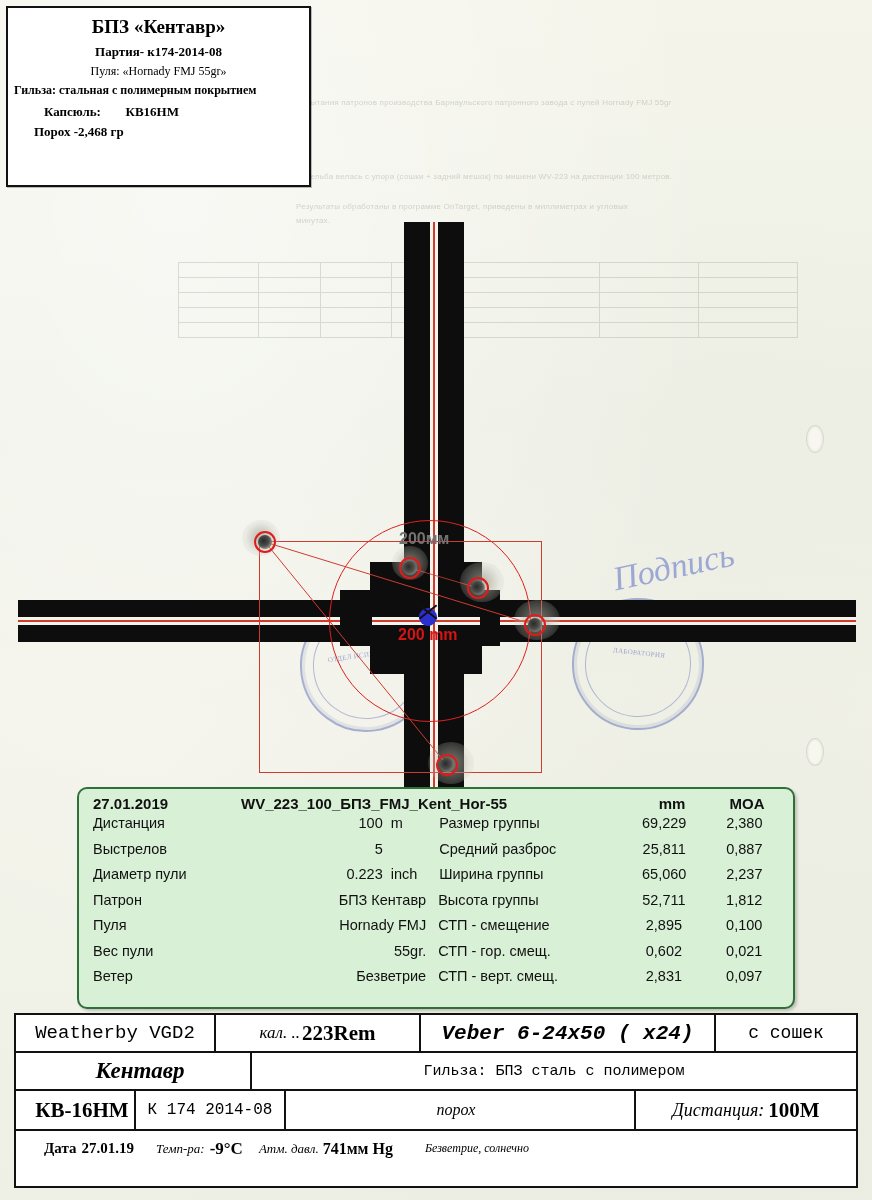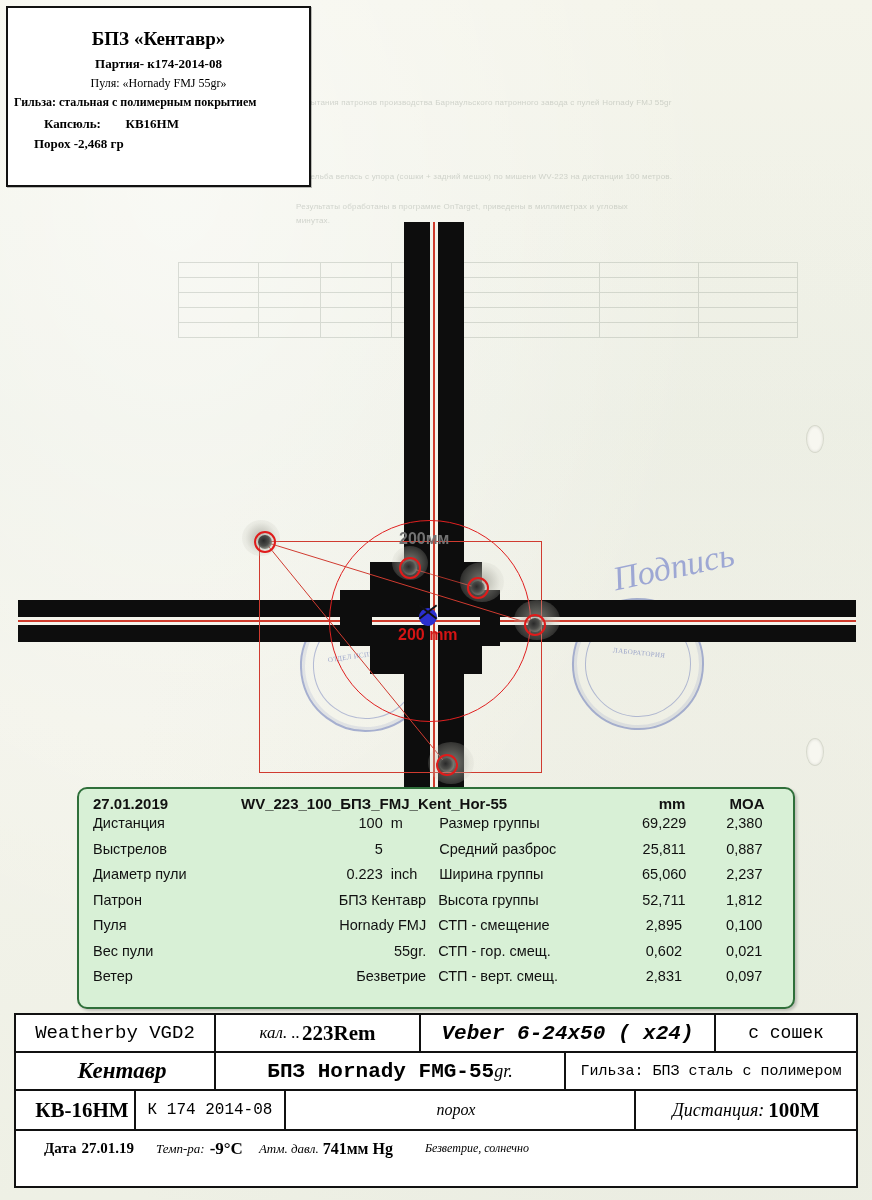--- a/index.html
+++ b/index.html
@@ -102,21 +102,21 @@
     position:absolute;
     left:6px; top:6px;
     width:305px; height:181px;
     background:#ffffff;
     border:2px solid #111;
     box-shadow: 1px 1px 0 rgba(0,0,0,0.25);
     text-align:center;
     padding-top:4px;
     box-sizing:border-box;
   }
-  #header-label .l1{ font-size:19px; font-weight:bold; margin-top:16px;}
+  #header-label .l1{ font-size:19px; font-weight:bold; margin-top:4px;}
   #header-label .l2{ font-size:13px; font-weight:bold; margin-top:6px;}
   #header-label .l3{ font-size:12px; margin-top:4px;}
   #header-label .l4{ font-size:12px; font-weight:bold; margin-top:4px; text-align:left; padding-left:6px;}
   #header-label .l5{ font-size:13px; font-weight:bold; margin-top:6px; text-align:left; padding-left:36px;}
   #header-label .l6{ font-size:13px; font-weight:bold; margin-top:4px; text-align:left; padding-left:26px;}
 
   
   #target-area{
     position:absolute;
     left:0; top:190px;
@@ -487,27 +487,22 @@
     </div>
     <div class="cell f-sans bold it" style="width:295px; font-size:21px;">
       <span>Veber 6-24x50 ( x24)</span>
     </div>
     <div class="cell f-sans" style="flex:1; font-size:18px;">
       <span>с сошек</span>
     </div>
   </div>
 
   <div class="row r2">
-    <div class="cell f-serif bold it" style="width:200px; font-size:23px;padding-left:20px;">
+    <div class="cell f-serif bold it" style="width:236px; font-size:23px;padding-left:20px;">
       <span>Кентавр</span>
-    </div>
-    <div class="cell" style="width:350px;">
-      <span class="f-sans bold" style="font-size:21px;">БПЗ Hornady FMG-</span>
-      <span class="f-sans bold" style="font-size:21px;">55</span>
-      <span class="f-serif it" style="font-size:18px;">gr.</span>
     </div>
     <div class="cell f-sans" style="flex:1; font-size:15px;">
       <span>Гильза: БПЗ сталь с полимером</span>
     </div>
   </div>
 
   <div class="row r3">
     <div class="cell f-serif bold" style="width:120px; font-size:21px;padding-left:20px;">
       <span>КВ-16НМ</span>
     </div>

